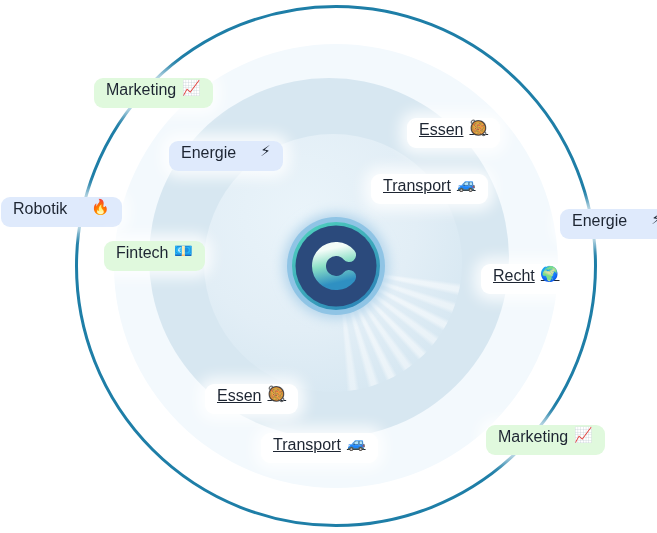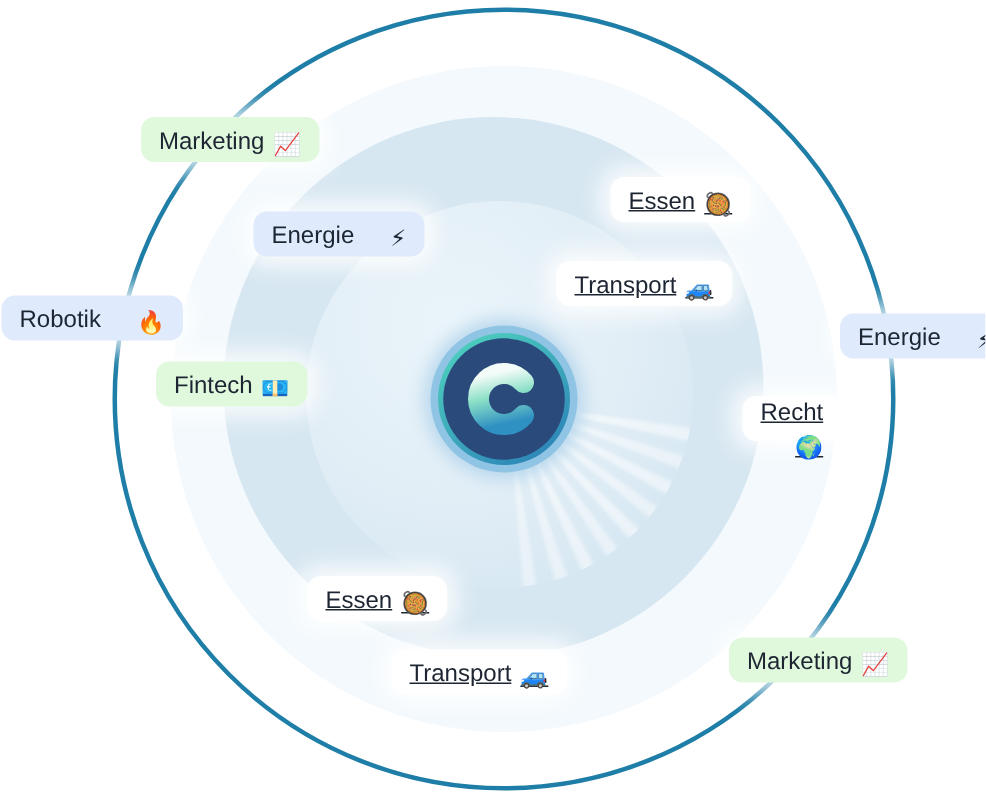--- a/index.html
+++ b/index.html
@@ -28,21 +28,21 @@
       rgba(255,255,255,.50) 117deg 119deg, transparent 121deg 124deg,
       rgba(255,255,255,.45) 126deg 128deg, transparent 130deg 133deg,
       rgba(255,255,255,.50) 135deg 137deg, transparent 139deg 142deg,
       rgba(255,255,255,.45) 144deg 146deg, transparent 148deg 151deg,
       rgba(255,255,255,.50) 153deg 155deg, transparent 157deg 160deg,
       rgba(255,255,255,.45) 162deg 164deg, transparent 166deg 170deg,
       rgba(255,255,255,.40) 172deg 174deg, transparent 176deg 360deg);
   }
   .logo-wrap{position:absolute;left:271px;top:201px;width:130px;height:130px;}
   .chip{
-    position:absolute;display:flex;align-items:flex-end;gap:6px;
+    position:absolute;display:flex;align-items:flex-start;gap:6px;
     height:30px;box-sizing:border-box;padding:3px 12px 4px 12px;
     border-radius:9px;white-space:nowrap;
     font-size:16px;font-weight:500;color:var(--chip-text);
     box-shadow:0 0 14px 7px rgba(255,255,255,.80);
   }
   .chip--green{background:var(--chip-green);}
   .chip--blue{background:var(--chip-blue);gap:24px;}
   .chip--white{background:var(--chip-white);text-decoration:underline;}
   .chip-emoji{font-size:15px;line-height:1;font-family:"DejaVu Sans",sans-serif;}
 </style>
@@ -102,21 +102,21 @@
         <span class="chip-emoji">🔥</span>
       </div>
       <div class="chip chip--blue" style="left: 560px; top: 209px;">
         <span class="chip-label">Energie</span>
         <span class="chip-emoji">⚡</span>
       </div>
       <div class="chip chip--green" style="left: 104px; top: 241px;">
         <span class="chip-label">Fintech</span>
         <span class="chip-emoji">💶</span>
       </div>
-      <div class="chip chip--white" style="left: 495px; top: 264px; flex-direction: column;">
+      <div class="chip chip--white" style="left: 481px; top: 264px;">
         <span class="chip-label">Recht</span>
         <span class="chip-emoji">🌍</span>
       </div>
       <div class="chip chip--white" style="left: 205px; top: 384px;">
         <span class="chip-label">Essen</span>
         <span class="chip-emoji">🥘</span>
       </div>
       <div class="chip chip--green" style="left: 486px; top: 425px;">
         <span class="chip-label">Marketing</span>
         <span class="chip-emoji">📈</span>

